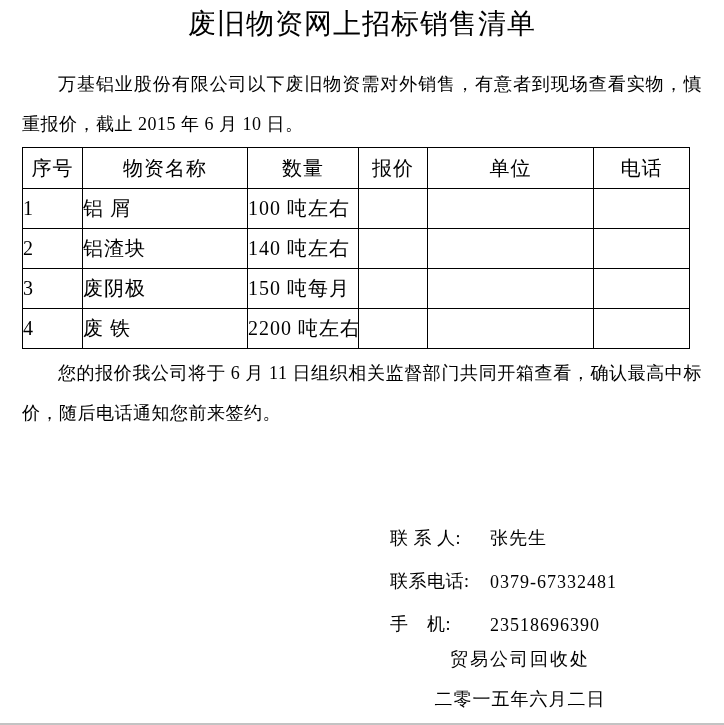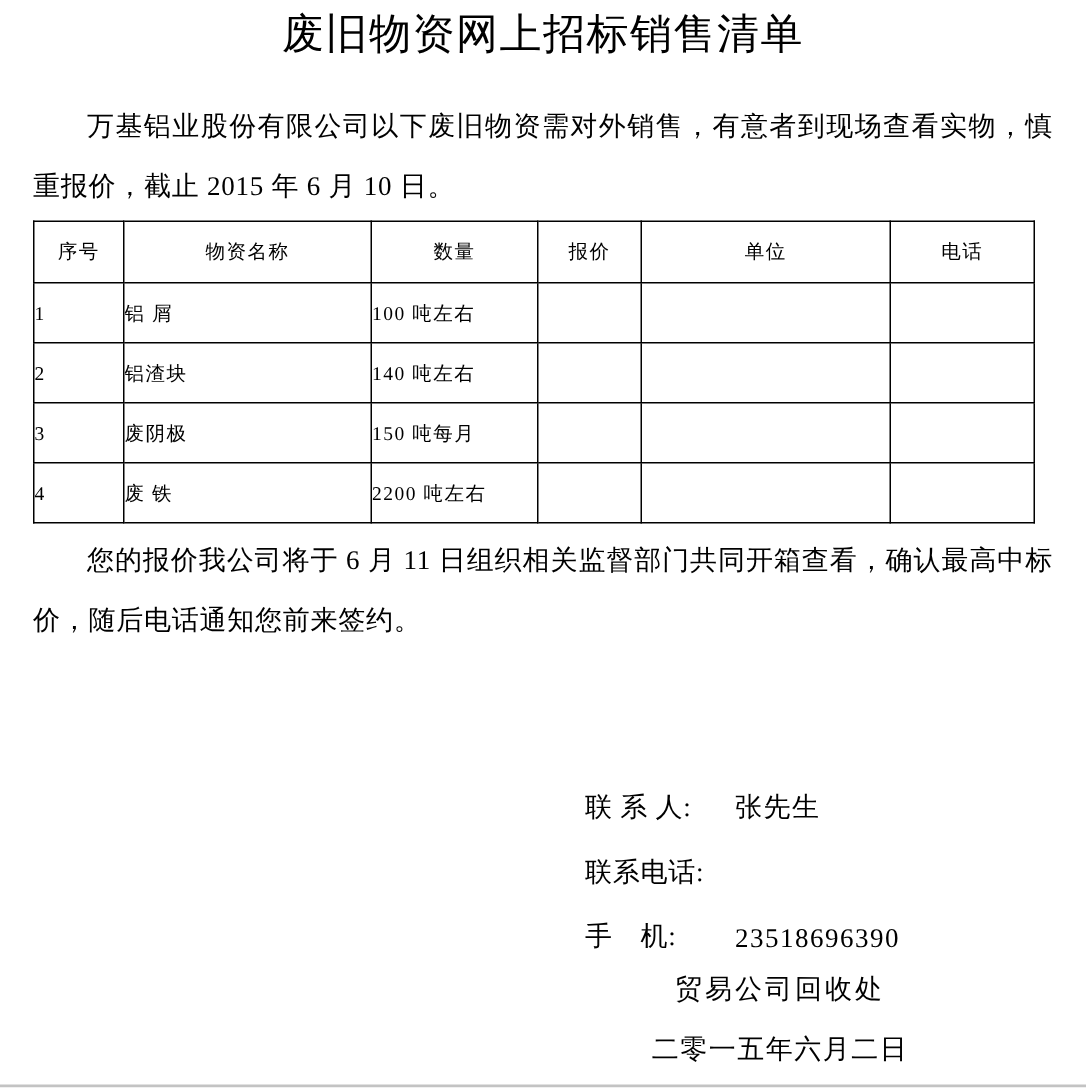--- a/index.html
+++ b/index.html
@@ -34,21 +34,21 @@
 
   table.goods {
     margin: 3px 0 0 22px;
     width: 667px;
     border-collapse: collapse;
     table-layout: fixed;
   }
   table.goods th, table.goods td {
     border: 1.5px solid #000;
     vertical-align: middle;
-    font-size: 13px;
+    font-size: 20px;
     font-weight: normal;
     letter-spacing: 1px;
     overflow: hidden;
     white-space: nowrap;
   }
   table.goods th { height: 41px; }
   table.goods td { height: 40px; }
   col.c-no    { width: 60px;  }
   col.c-name  { width: 165px; }
   col.c-qty   { width: 111px; }
@@ -157,20 +157,21 @@
 
   <p class="para notice">您的报价我公司将于 6 月 11 日组织相关监督部门共同开箱查看，确认最高中标价，随后电话通知您前来签约。</p>
 
   <div class="contacts">
     <div class="contact-line">
       <span class="contact-label">联 系 人:</span>
       <span class="contact-value">张先生</span>
     </div>
     <div class="contact-line">
       <span class="contact-label">联系电话:</span>
+      <span class="contact-value">0379-67332481</span>
     </div>
     <div class="contact-line">
       <span class="contact-label">手　机:</span>
       <span class="contact-value">23518696390</span>
     </div>
   </div>
 
   <div class="signature-block">
     <div class="sig-dept">贸易公司回收处</div>
     <div class="sig-date">二零一五年六月二日</div>

